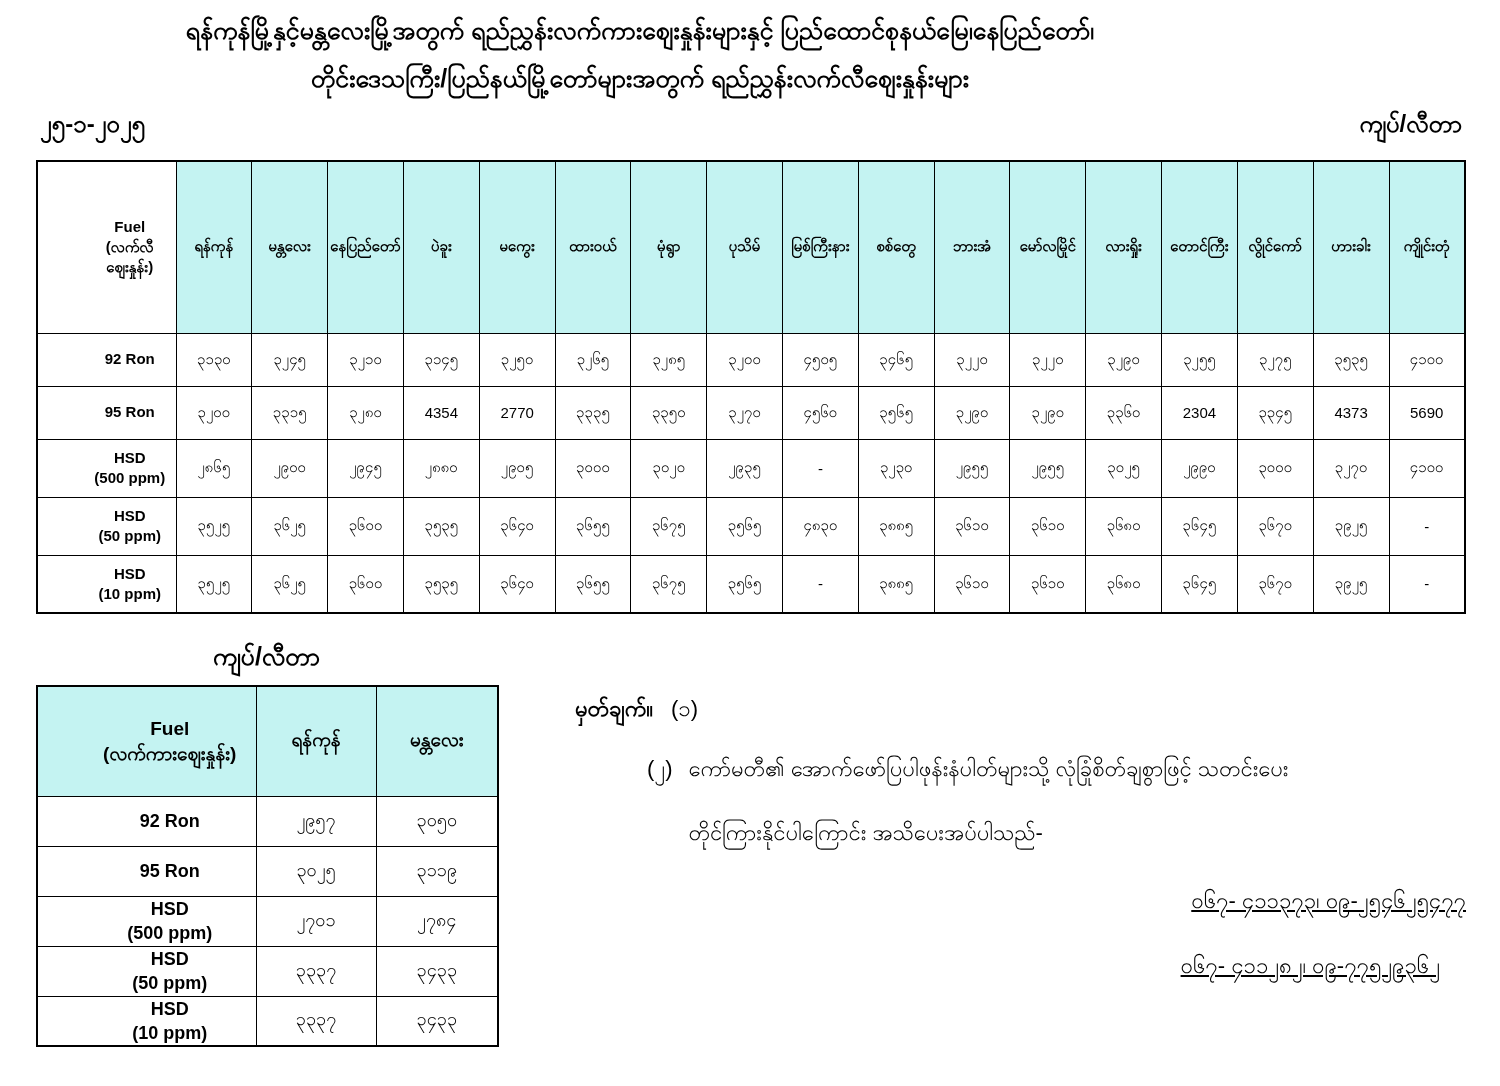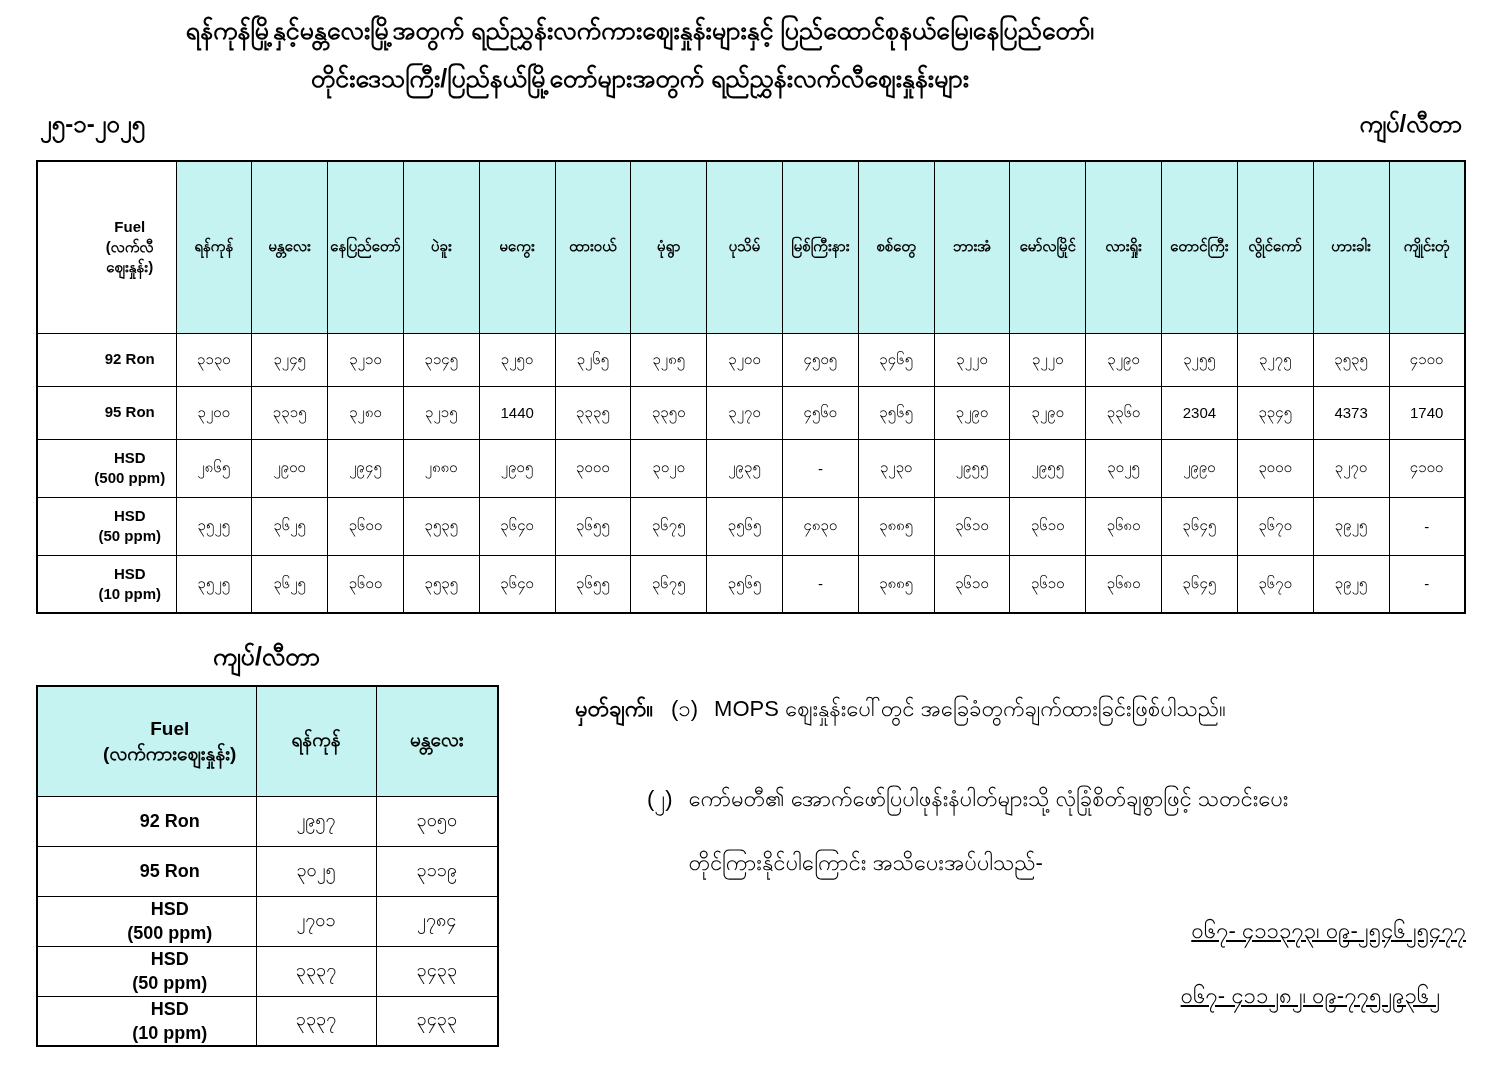--- a/index.html
+++ b/index.html
@@ -132,34 +132,34 @@
           <td>၃၅၃၅</td>
           <td>၄၁၀၀</td>
         </tr>
         <tr>
           <td class="fuelcell">
             <span class="subline">95 Ron</span>
           </td>
           <td>၃၂၀၀</td>
           <td>၃၃၁၅</td>
           <td>၃၂၈၀</td>
-          <td>၃၂၁၅</td>
-          <td>1440</td>
+          <td>4354</td>
+          <td>2770</td>
           <td>၃၃၃၅</td>
           <td>၃၃၅၀</td>
           <td>၃၂၇၀</td>
           <td>၄၅၆၀</td>
           <td>၃၅၆၅</td>
           <td>၃၂၉၀</td>
           <td>၃၂၉၀</td>
           <td>၃၃၆၀</td>
           <td>2304</td>
           <td>၃၃၄၅</td>
           <td>4373</td>
-          <td>1740</td>
+          <td>5690</td>
         </tr>
         <tr class="tall">
           <td class="fuelcell">
             <span class="subline">HSD</span>
             <span class="subline">(500 ppm)</span>
           </td>
           <td>၂၈၆၅</td>
           <td>၂၉၀၀</td>
           <td>၂၉၄၅</td>
           <td>၂၈၈၀</td>
@@ -286,23 +286,20 @@
           <td>၃၄၃၃</td>
         </tr>
       </tbody>
     </table>
 </div>
 
 <div class="notes">
   <div class="note-row">
     <span class="note-heading">မှတ်ချက်။</span>
     <span class="note-num">(၁)</span>
-    <span class="note-lines">
-      <span class="note-line">MOPS ဈေးနှုန်းပေါ်တွင် အခြေခံတွက်ချက်ထားခြင်းဖြစ်ပါသည်။</span>
-    </span>
   </div>
   <div class="note2">
     <div class="note-row">
       <span class="note-num">(၂)</span>
       <span class="note-lines">
         <span class="note-line">ကော်မတီ၏ အောက်ဖော်ပြပါဖုန်းနံပါတ်များသို့ လုံခြုံစိတ်ချစွာဖြင့် သတင်းပေး</span>
         <span class="note-line">တိုင်ကြားနိုင်ပါကြောင်း အသိပေးအပ်ပါသည်-</span>
       </span>
     </div>
   </div>

